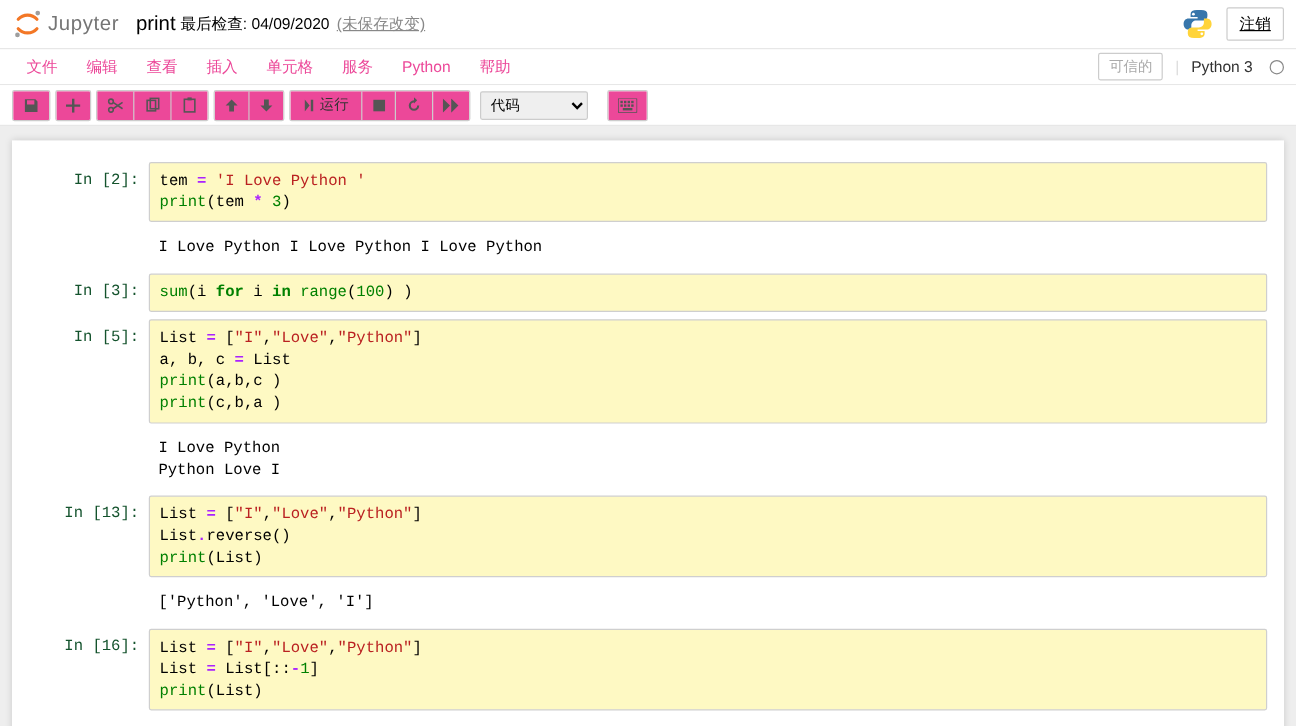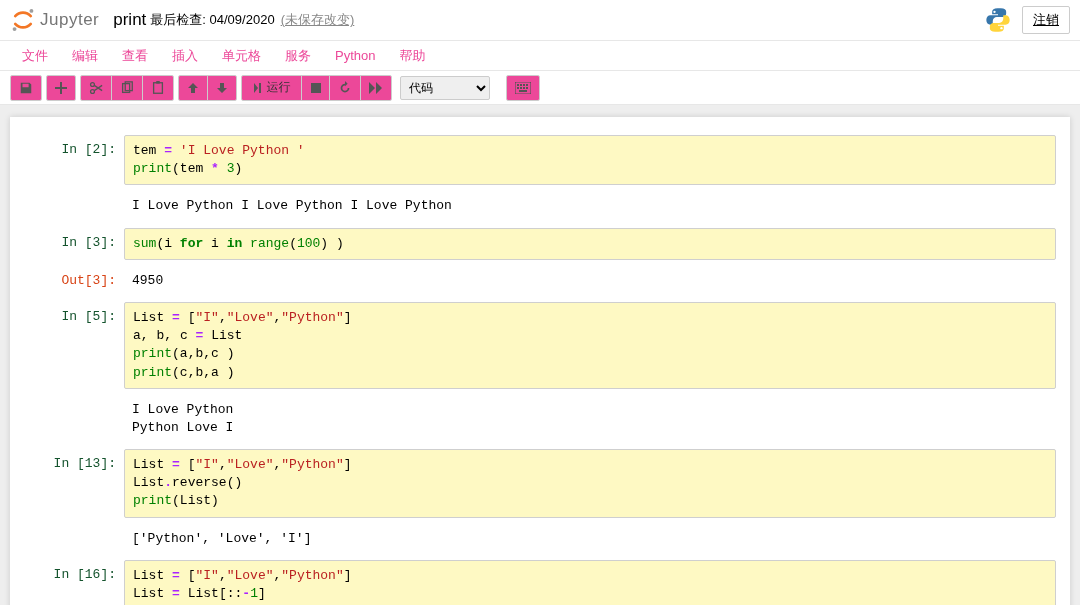--- a/index.html
+++ b/index.html
@@ -73,20 +73,26 @@
 
 <div class="menubar">
   <div class="menu-item">文件</div>
   <div class="menu-item">编辑</div>
   <div class="menu-item">查看</div>
   <div class="menu-item">插入</div>
   <div class="menu-item">单元格</div>
   <div class="menu-item">服务</div>
   <div class="menu-item">Python</div>
   <div class="menu-item">帮助</div>
+  <div class="menu-right">
+    <span class="trusted">可信的</span>
+    <span style="color:#ddd">|</span>
+    <span class="kernel-name">Python 3</span>
+    <span class="kernel-indicator"></span>
+  </div>
 </div>
 
 <div class="toolbar">
   <div class="tb-group">
     <button class="tb-btn">
         <svg width="14" height="14" viewBox="0 0 16 16">
           <path d="M2 2h10l2 2v10H2V2zm2 1v4h7V3H4zm1 6h6v4H5V9z" fill="#555"></path>
         </svg>
       </button>
   </div>
@@ -190,26 +196,20 @@
           <div class="output-area">I Love Python I Love Python I Love Python </div>
         </div>
       </div>
       <div class="cell">
         <div class="prompt in">In [3]:</div>
         <div class="cell-body">
           <div class="input-area"><span class="s-builtin">sum</span><span class="s-punct">(</span><span class="s-name">i</span><span> </span><span class="s-kw">for</span><span> </span><span class="s-name">i</span><span> </span><span class="s-kw">in</span><span> </span><span class="s-builtin">range</span><span class="s-punct">(</span><span class="s-num">100</span><span class="s-punct">)</span><span> </span><span class="s-punct">)</span></div>
         </div>
       </div>
       <div class="cell">
-        <div class="prompt out">Out[3]:</div>
-        <div class="cell-body">
-          <div class="output-area">4950</div>
-        </div>
-      </div>
-      <div class="cell">
         <div class="prompt in">In [5]:</div>
         <div class="cell-body">
           <div class="input-area"><span class="s-name">List</span><span> </span><span class="s-op">=</span><span> </span><span class="s-punct">[</span><span class="s-str">"I"</span><span class="s-punct">,</span><span class="s-str">"Love"</span><span class="s-punct">,</span><span class="s-str">"Python"</span><span class="s-punct">]</span>
 <span class="s-name">a</span><span class="s-punct">,</span><span> </span><span class="s-name">b</span><span class="s-punct">,</span><span> </span><span class="s-name">c</span><span> </span><span class="s-op">=</span><span> </span><span class="s-name">List</span>
 <span class="s-builtin">print</span><span class="s-punct">(</span><span class="s-name">a</span><span class="s-punct">,</span><span class="s-name">b</span><span class="s-punct">,</span><span class="s-name">c</span><span> </span><span class="s-punct">)</span>
 <span class="s-builtin">print</span><span class="s-punct">(</span><span class="s-name">c</span><span class="s-punct">,</span><span class="s-name">b</span><span class="s-punct">,</span><span class="s-name">a</span><span> </span><span class="s-punct">)</span></div>
         </div>
       </div>
       <div class="cell">
         <div class="prompt"></div>

